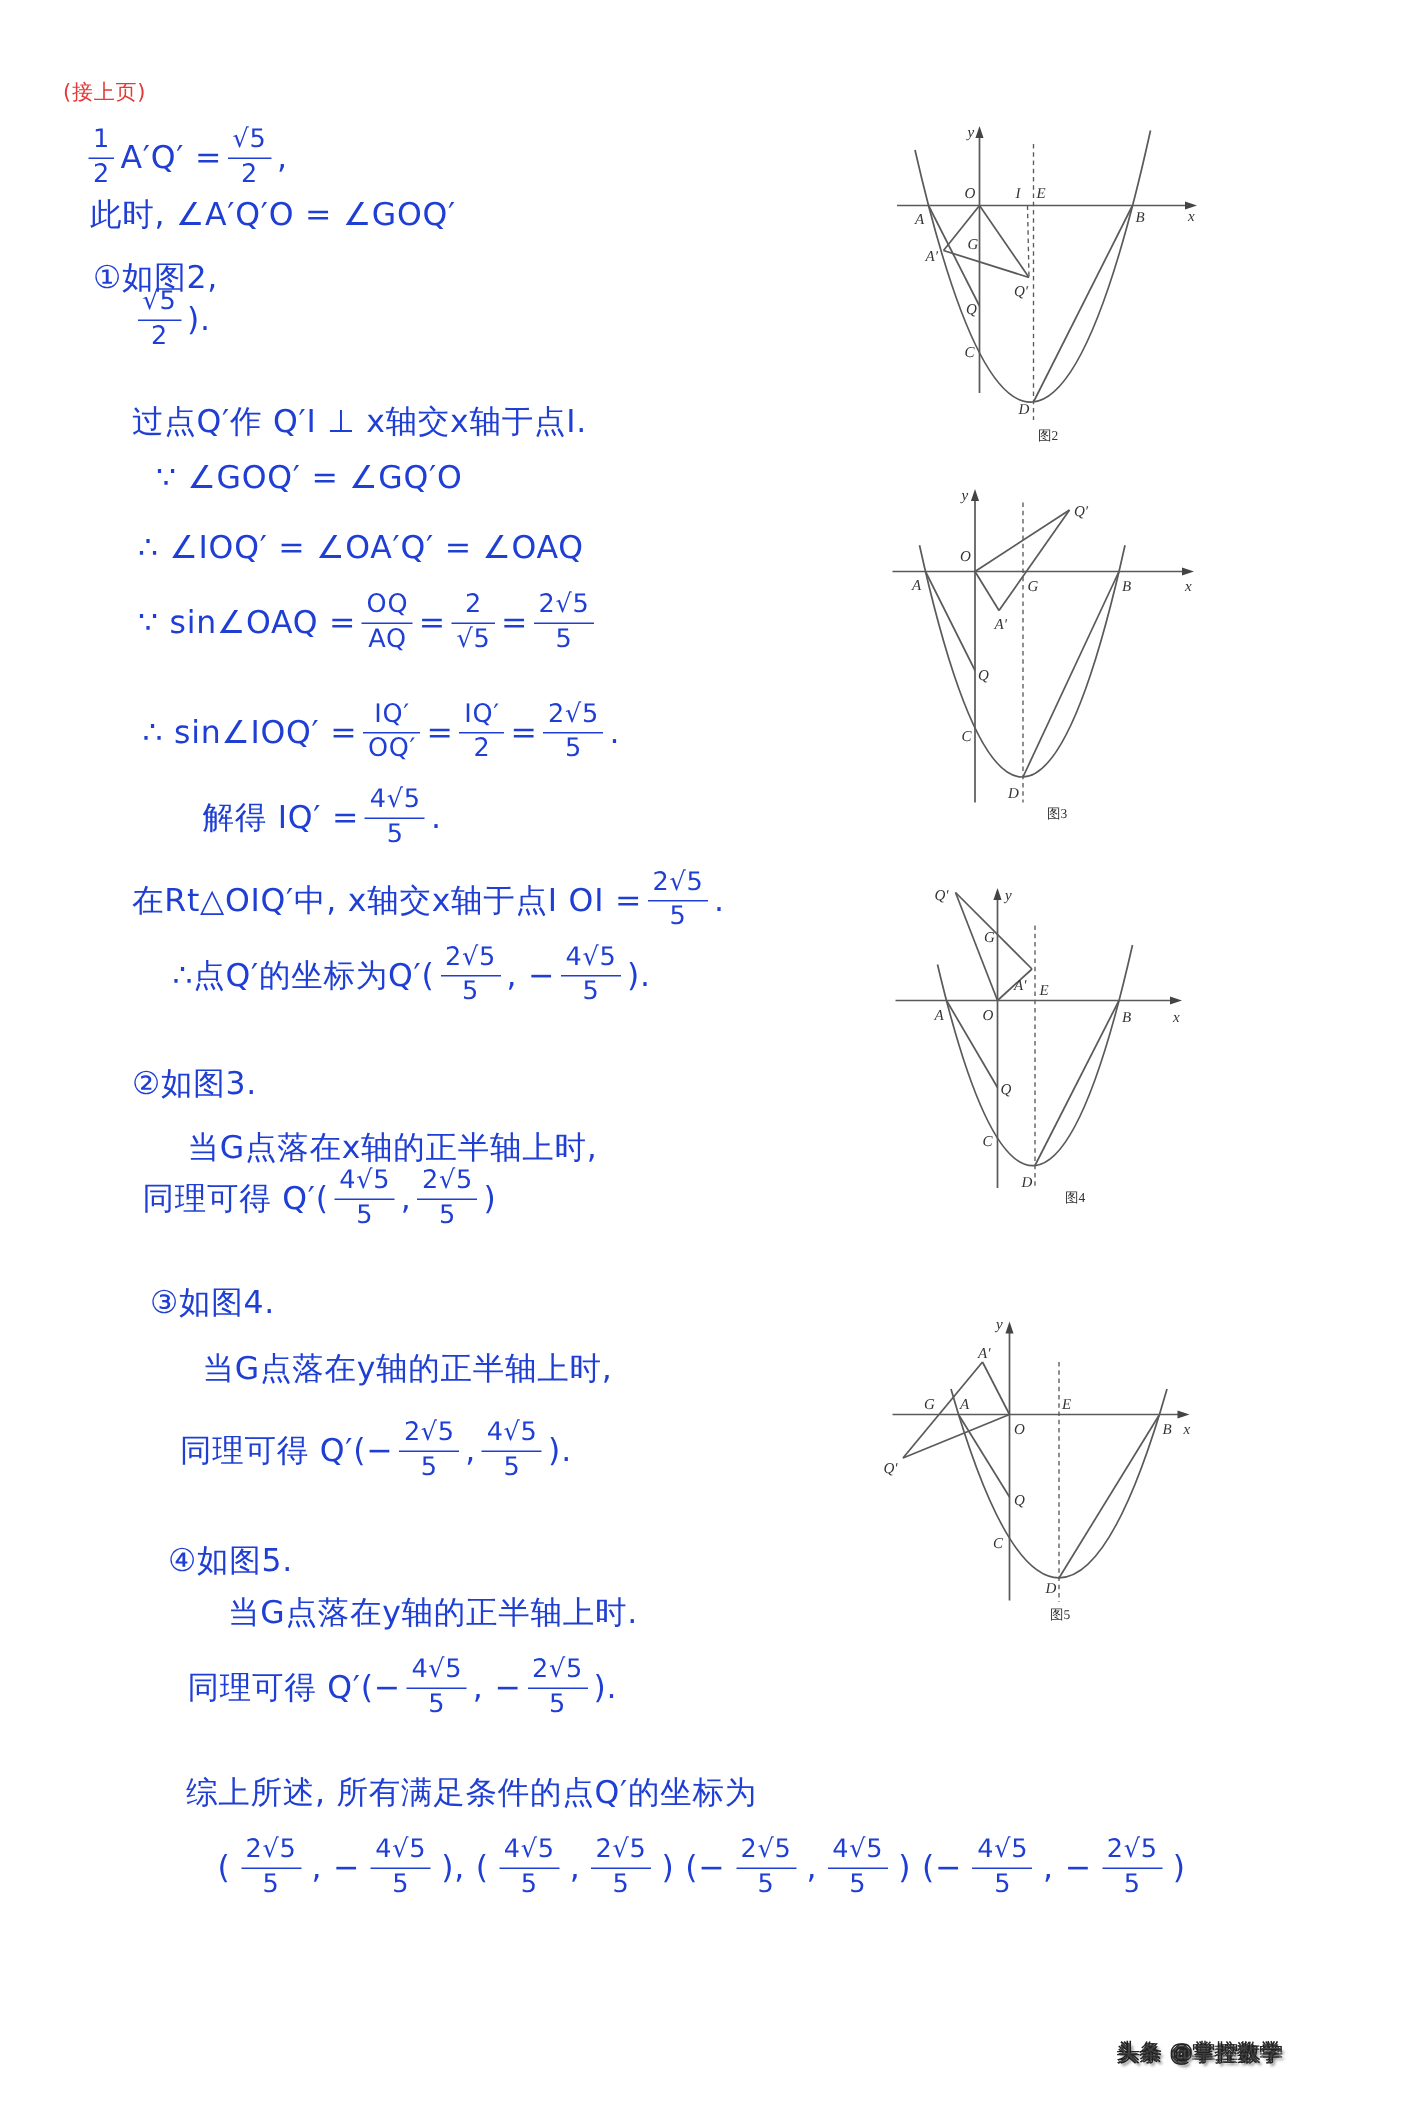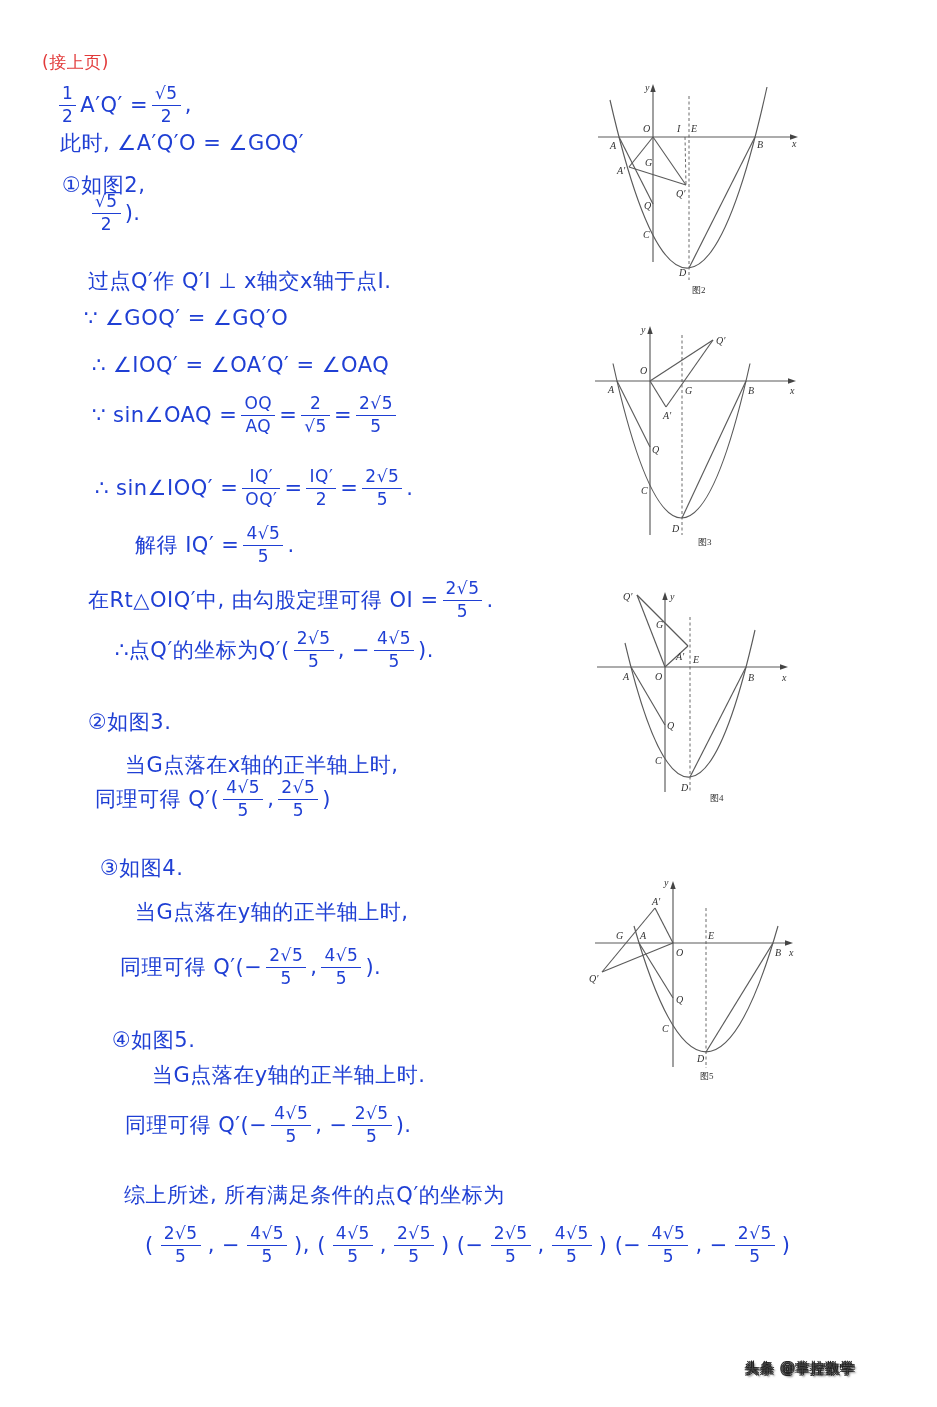--- a/index.html
+++ b/index.html
@@ -1,20 +1,20 @@
 <!DOCTYPE html>
 <html><head>
 <meta charset="utf-8">
 <style>
   html, body { margin:0; padding:0; background:#ffffff; }
   body { width:937px; height:1407px; position:relative; overflow:hidden;
          font-family:"DejaVu Sans", sans-serif; color:#1f3fd4; }
   .ln { position:absolute; height:50px; display:flex; align-items:center;
         font-size:21px; white-space:nowrap; letter-spacing:0.5px; }
-  .ln.red { color:#e23a3a; font-size:17px; }
+  .ln.red { color:#e23a3a; font-size:14px; }
   .frac { display:inline-flex; flex-direction:column; align-items:center;
           font-size:17px; line-height:1.15; margin:0 4px; }
   .frac .num { padding:0 3px 1px; }
   .frac .den { padding:1px 3px 0; border-top:1.6px solid #1f3fd4; align-self:stretch; text-align:center; }
   .wide .frac { margin:0 7px; }
   .fig { position:absolute; overflow:visible; }
   .fig line, .fig path { stroke:#5a5a5a; stroke-width:1.15; fill:none; }
   .fig .dash { stroke-dasharray:3 2.5; stroke-width:0.9; }
   .fig polygon { fill:#444; stroke:none; }
   .fig text { font-family:"Liberation Serif", serif; font-style:italic; font-size:10px; fill:#333; }
@@ -56,21 +56,21 @@
       <span class="num">√5</span>
       <span class="den">2</span>
     </span>
   <span>).</span>
 </div>
 
 <div class="ln" style="left:88px;top:256px">
   <span>过点Q′作 Q′I ⊥ x轴交x轴于点I.</span>
 </div>
 
-<div class="ln" style="left:84px;top:293px">
+<div class="ln" style="left:104px;top:293px">
   <span>∵ ∠GOQ′ = ∠GQ′O</span>
 </div>
 
 <div class="ln" style="left:92px;top:340px">
   <span>∴ ∠IOQ′ = ∠OA′Q′ = ∠OAQ</span>
 </div>
 
 <div class="ln" style="left:92px;top:390px">
   <span>∵ sin∠OAQ = </span>
   <span class="frac">
@@ -111,21 +111,21 @@
 <div class="ln" style="left:135px;top:520px">
   <span>解得 IQ′ = </span>
   <span class="frac">
       <span class="num">4√5</span>
       <span class="den">5</span>
     </span>
   <span>.</span>
 </div>
 
 <div class="ln" style="left:88px;top:575px">
-  <span>在Rt△OIQ′中, 由勾股定理可得 OI = </span>
+  <span>在Rt△OIQ′中, x轴交x轴于点I OI = </span>
   <span class="frac">
       <span class="num">2√5</span>
       <span class="den">5</span>
     </span>
   <span>.</span>
 </div>
 
 <div class="ln" style="left:115px;top:625px">
   <span>∴点Q′的坐标为Q′(</span>
   <span class="frac">

